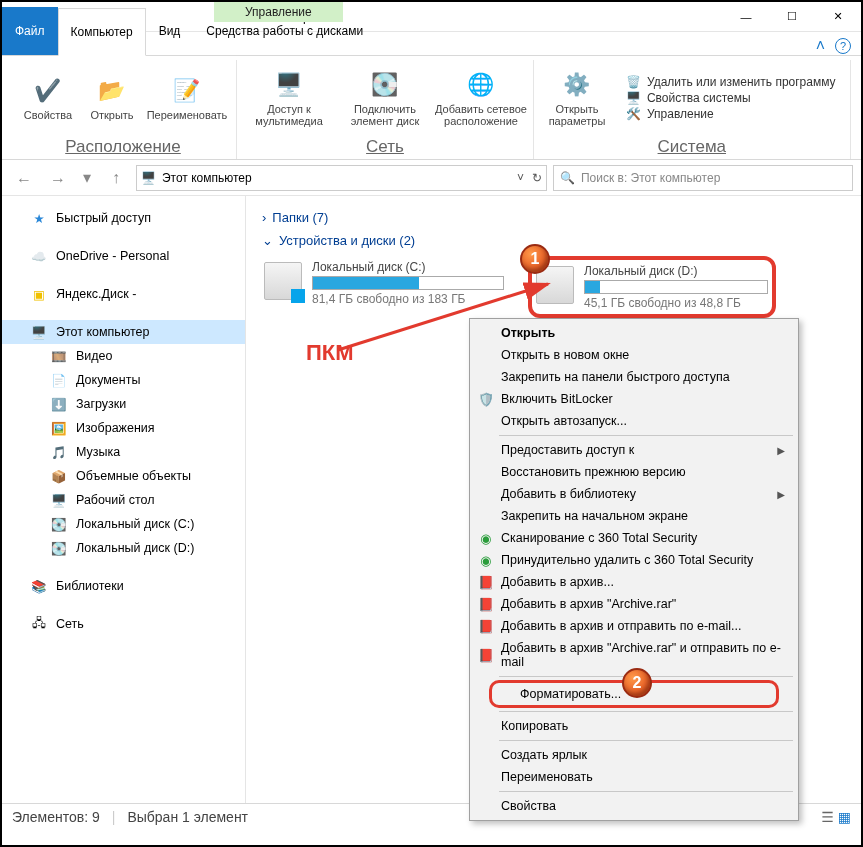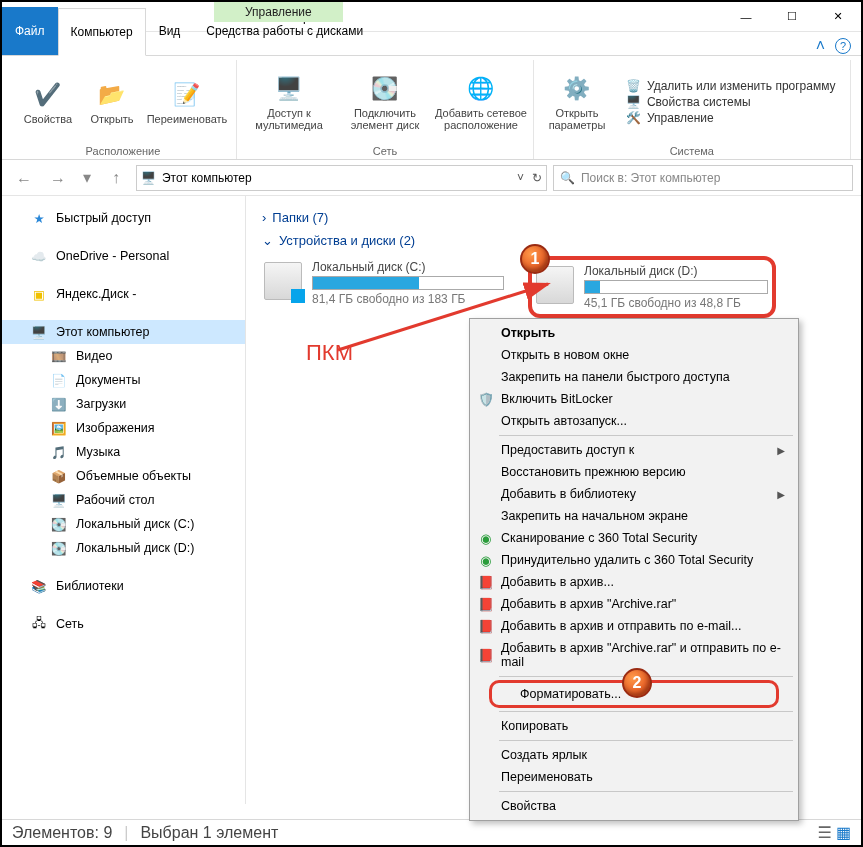--- a/index.html
+++ b/index.html
@@ -17,21 +17,21 @@
 .rtab.active { background: #fff; border: 1px solid #d8d8d8; border-bottom: 1px solid #fff; margin-bottom: -1px; }
 .rtab.contextual-hdr { background: #d2f0c8; color: #222; padding: 2px 30px; align-self: flex-start; font-size: 12px; }
 .rtab.contextual-tab { border-top: 0; }
 .ribbon-right { margin-left: auto; display: flex; align-items: center; gap: 10px; padding-right: 10px; color: #1979ca; }
 .ribbon-body { height: 104px; background: #fff; border-bottom: 1px solid #d8d8d8; display: flex; padding: 4px 0 0 8px; }
 .rgroup { display: flex; flex-direction: column; align-items: center; border-right: 1px solid #e5e5e5; padding: 0 6px; }
 .rgroup-items { flex: 1; display: flex; gap: 4px; align-items: center; }
 .ritem { display: flex; flex-direction: column; align-items: center; gap: 2px; font-size: 11px; color: #444; text-align: center; width: 64px; }
 .ritem.wider { width: 92px; }
 .ritem-icon { width: 32px; height: 32px; display: flex; align-items: center; justify-content: center; font-size: 22px;}
-.rgroup-label { font-size: 11px; color: #666; padding: 2px 15px; }
+.rgroup-label { font-size: 17px; color: #666; padding: 2px 15px; text-decoration: underline; }
 .syscol { display:flex; flex-direction:column; gap:2px; padding:4px 8px; font-size:12px; color:#333; }
 .syscol div { display:flex; align-items:center; gap:6px; }
 .addrbar { height: 36px; display: flex; align-items: center; gap: 6px; padding: 0 8px; border-bottom: 1px solid #e5e5e5; }
 .navbtn { width: 28px; height: 28px; display: flex; align-items: center; justify-content: center; color: #888; border-radius: 2px; }
 .addrbox { flex: 1; height: 26px; border: 1px solid #ccc; display: flex; align-items: center; padding: 0 4px; gap: 6px; font-size: 12px; }
 .searchbox { width: 300px; height: 26px; border: 1px solid #ccc; display: flex; align-items: center; padding: 0 6px; gap: 6px; font-size: 12px; color: #888; }
 .body-area { display: flex; height: 608px; }
 .nav-pane { width: 244px; border-right: 1px solid #e5e5e5; padding: 10px 0; font-size: 12.5px; overflow: hidden; }
 .nav-item { display: flex; align-items: center; gap: 8px; padding: 3px 0 3px 28px; color: #000; }
 .nav-item.l2 { padding-left: 48px; }
@@ -41,29 +41,29 @@
 .content { flex: 1; padding: 10px 14px; font-size: 13px; color: #333; position: relative; }
 .group-hdr { color: #003e92; font-size: 13px; margin: 4px 0 8px 2px; display: flex; align-items: center; gap: 6px; cursor: default;}
 .drives-row { display: flex; gap: 20px; }
 .drive { display: flex; gap: 10px; width: 248px; padding: 4px; }
 .drive.selected { border: 4px solid #e23a2e; border-radius: 12px; background:#fff; }
 .drive-icon { width: 38px; height: 38px; background: linear-gradient(#f5f5f5,#d8d8d8); border:1px solid #bbb; border-radius:2px; margin-top:2px; position:relative;}
 .drive-icon.win::after{content:""; position:absolute; right:-4px; bottom:-4px; width:14px;height:14px; background:#06a4eb;}
 .drive-info { flex:1; font-size: 12px; color:#444; }
 .drive-bar { height: 14px; border:1px solid #aaa; margin:2px 0; background:#fff; position:relative;}
 .drive-bar .fill { position:absolute; left:0; top:0; bottom:0; background:#2aa7e0;}
-.statusbar { position:absolute; left:0; right:0; bottom:0; height:26px; border-top:1px solid #d8d8d8; display:flex; align-items:center; padding:0 10px; font-size:16px; color:#444; gap:12px;}
+.statusbar { position:absolute; left:0; right:0; bottom:16px; height:26px; border-top:1px solid #d8d8d8; display:flex; align-items:center; padding:0 10px; font-size:14px; color:#444; gap:12px;}
 .statusbar .views { margin-left:auto; display:flex; gap:4px; color:#666;}
 .ctxmenu { position: absolute; left: 467px; top: 316px; width: 330px; background: #f2f2f2; border: 1px solid #a0a0a0; box-shadow: 3px 3px 6px rgba(0,0,0,.25); font-size: 12.5px; padding: 3px; z-index: 20;}
 .ctxmenu .mi { display:flex; align-items:center; gap:8px; padding: 4px 10px 4px 28px; position:relative; color:#000;}
 .ctxmenu .mi .arr { margin-left:auto; color:#555; font-size:10px;}
 .ctxmenu .mi .mi-icon { position:absolute; left:5px; width:16px; height:16px; display:flex; align-items:center; justify-content:center; font-size:13px;}
 .ctxmenu .msep { height:1px; background:#c8c8c8; margin:3px 2px 3px 26px; }
 .ctxmenu .mi.hl { border:3px solid #e23a2e; border-radius:10px; margin:2px 16px;}
-.annot-label { position:absolute; color:#e23a2e; font-size:22px; font-weight:400; z-index:30; }
+.annot-label { position:absolute; color:#e23a2e; font-size:22px; font-weight:700; z-index:30; }
 .marker { position:absolute; width:30px; height:30px; border-radius:50%; background: radial-gradient(circle at 35% 30%, #ff9a4a, #e2541f 70%); border:2px solid #9a2b12; color:#fff; font-weight:bold; display:flex; align-items:center; justify-content:center; font-size:16px; z-index:40; box-shadow: inset -2px -3px 4px rgba(0,0,0,.3);}
 svg.arrow { position:absolute; z-index:25; pointer-events:none;}
 </style>
 </head>
 <body>
 
 <div class="titlebar">
   <div class="qat">
     <span class="qat-item">🗂️</span>
     <span class="qat-sep"></span>

